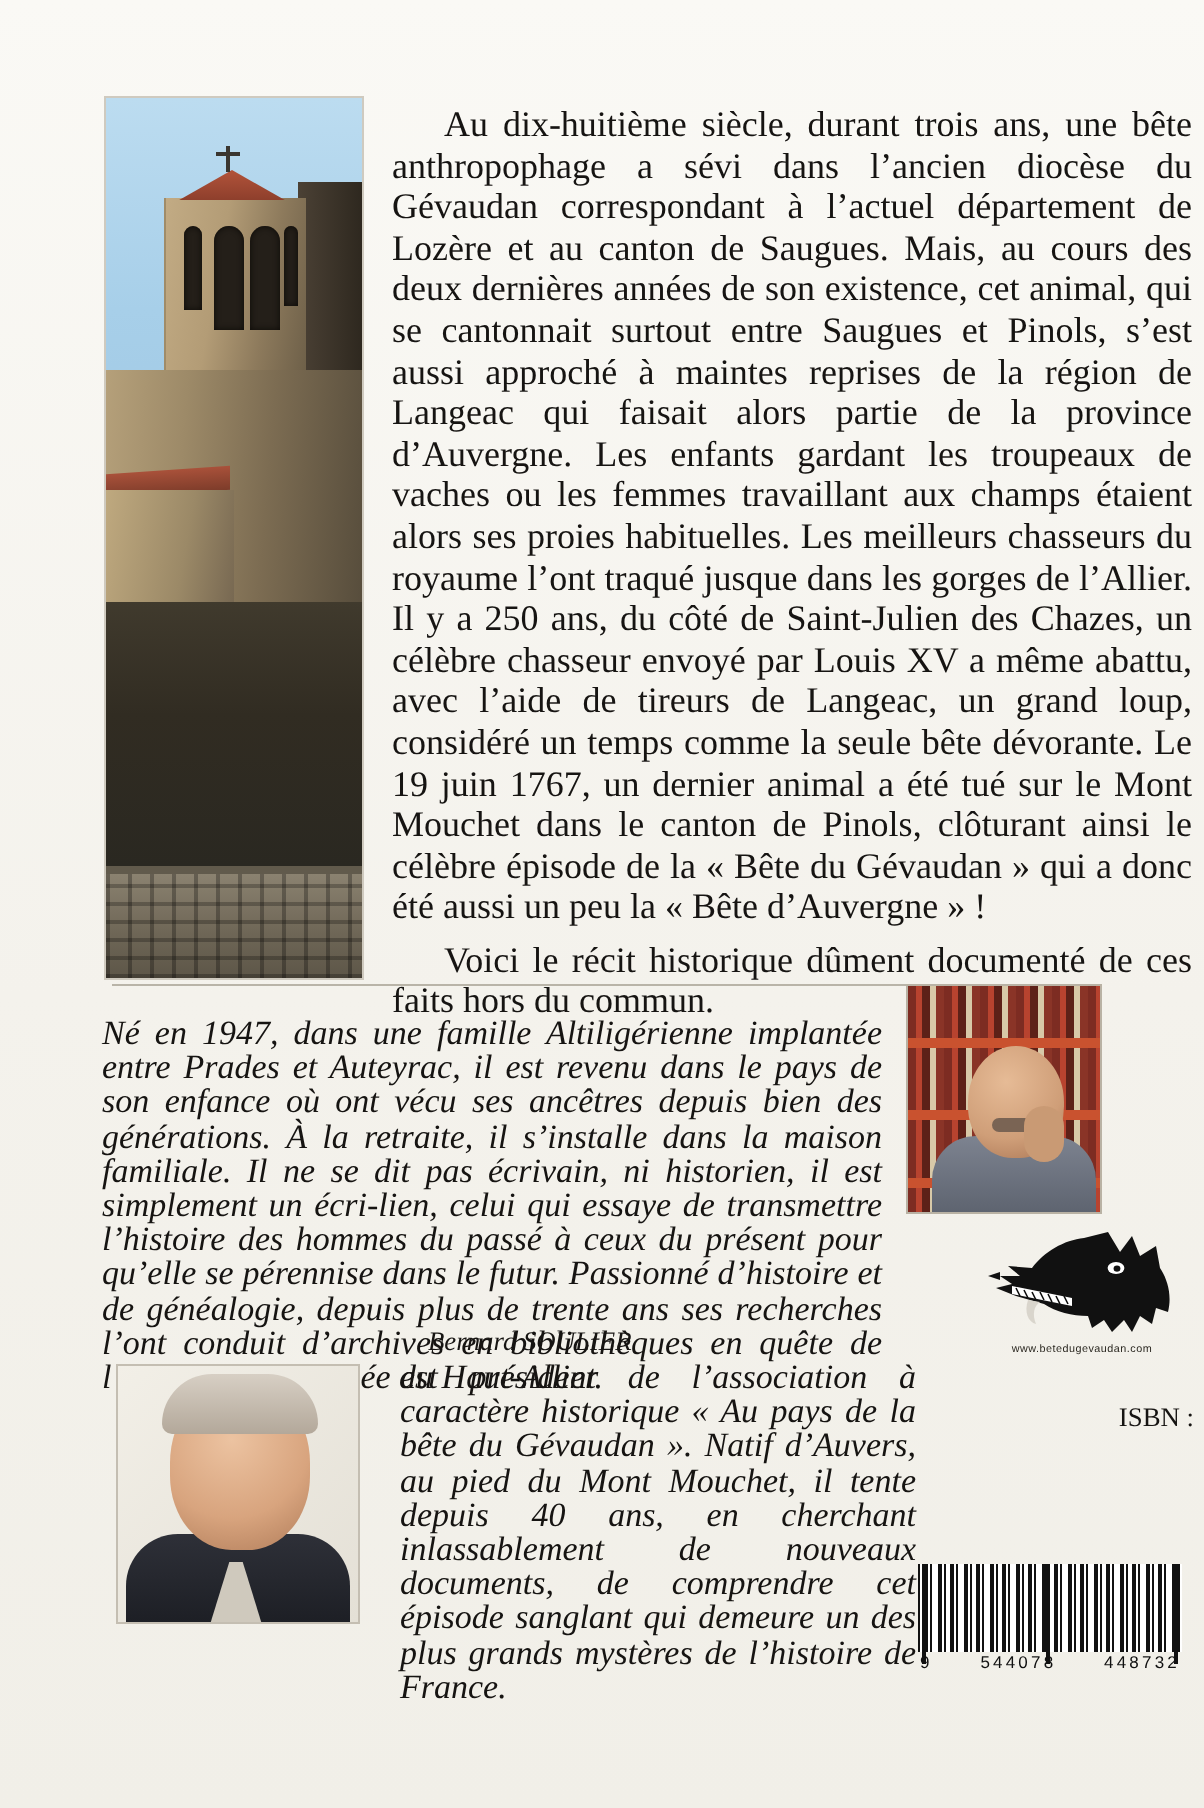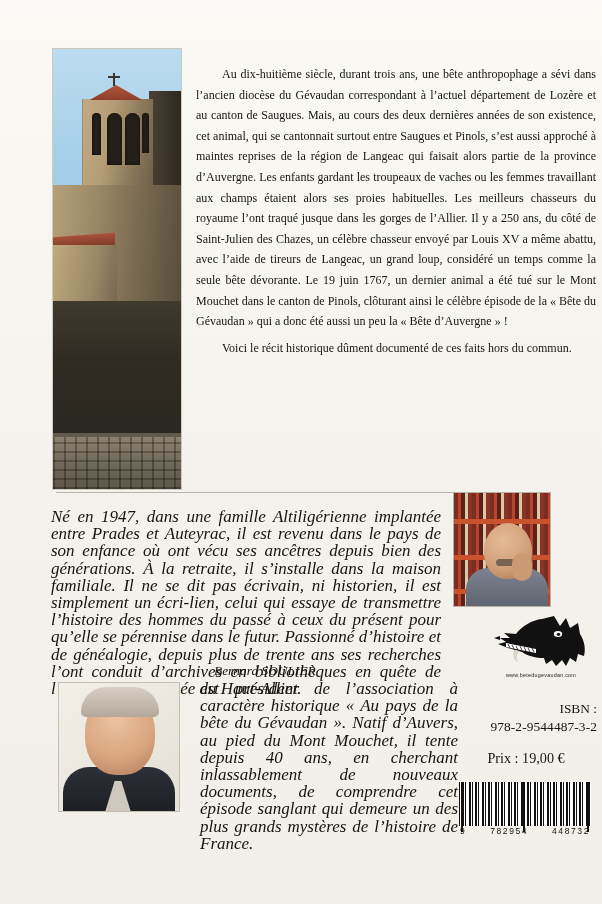--- a/index.html
+++ b/index.html
@@ -122,23 +122,23 @@
     background:
       repeating-linear-gradient(90deg, rgba(0,0,0,.28) 0 2px, transparent 2px 11px),
       repeating-linear-gradient(0deg, rgba(0,0,0,.25) 0 2px, transparent 2px 9px),
       linear-gradient(180deg, #8b8270 0%, #6f6757 55%, #5d5648 100%);
   }
 
   
   .blurb {
     position: absolute;
     left: 196px;
-    top: 64px;
+    top: 52px;
     width: 400px;
-    font-size: 12px;
+    font-size: 18px;
     line-height: 20.6px;
     text-align: justify;
     text-justify: inter-word;
     hyphens: none;
   }
   .blurb p { margin: 0; }
   .blurb p + p { margin-top: 6px; }
   .indent { text-indent: 26px; }
 
   
@@ -443,32 +443,30 @@
     <div class="soulier-body"></div>
     <div class="soulier-collar"></div>
     <div class="soulier-head"></div>
     <div class="soulier-hair"></div>
   </div>
   <div class="soulier-name">Bernard SOULIER</div>
   <div class="soulier-bio">est président de l’association à caractère historique « Au pays de la bête du Gévaudan ». Natif d’Auvers, au pied du Mont Mouchet, il tente depuis 40 ans, en cherchant inlassablement de nouveaux documents, de comprendre cet épisode sanglant qui demeure un des plus grands mystères de l’histoire de France.</div>
 
   <div class="isbn-block">
     <div>ISBN :</div>
-    <div class="isbn-num">978-2-9544487-3-2</div>
-  </div>
-  <div class="price">Prix : 19,00 €</div>
+  </div>
 
   <div class="barcode">
     <div class="bars"></div>
     <div class="bars-guard g1"></div>
     <div class="bars-guard g2"></div>
     <div class="bars-guard g3"></div>
     <div class="barcode-digits">
       <span>9</span>
-      <span>782954</span>
+      <span>544078</span>
       <span>448732</span>
     </div>
   </div>
 
   <div class="footer">
   </div>
 
 </div>
 
 </body></html>

